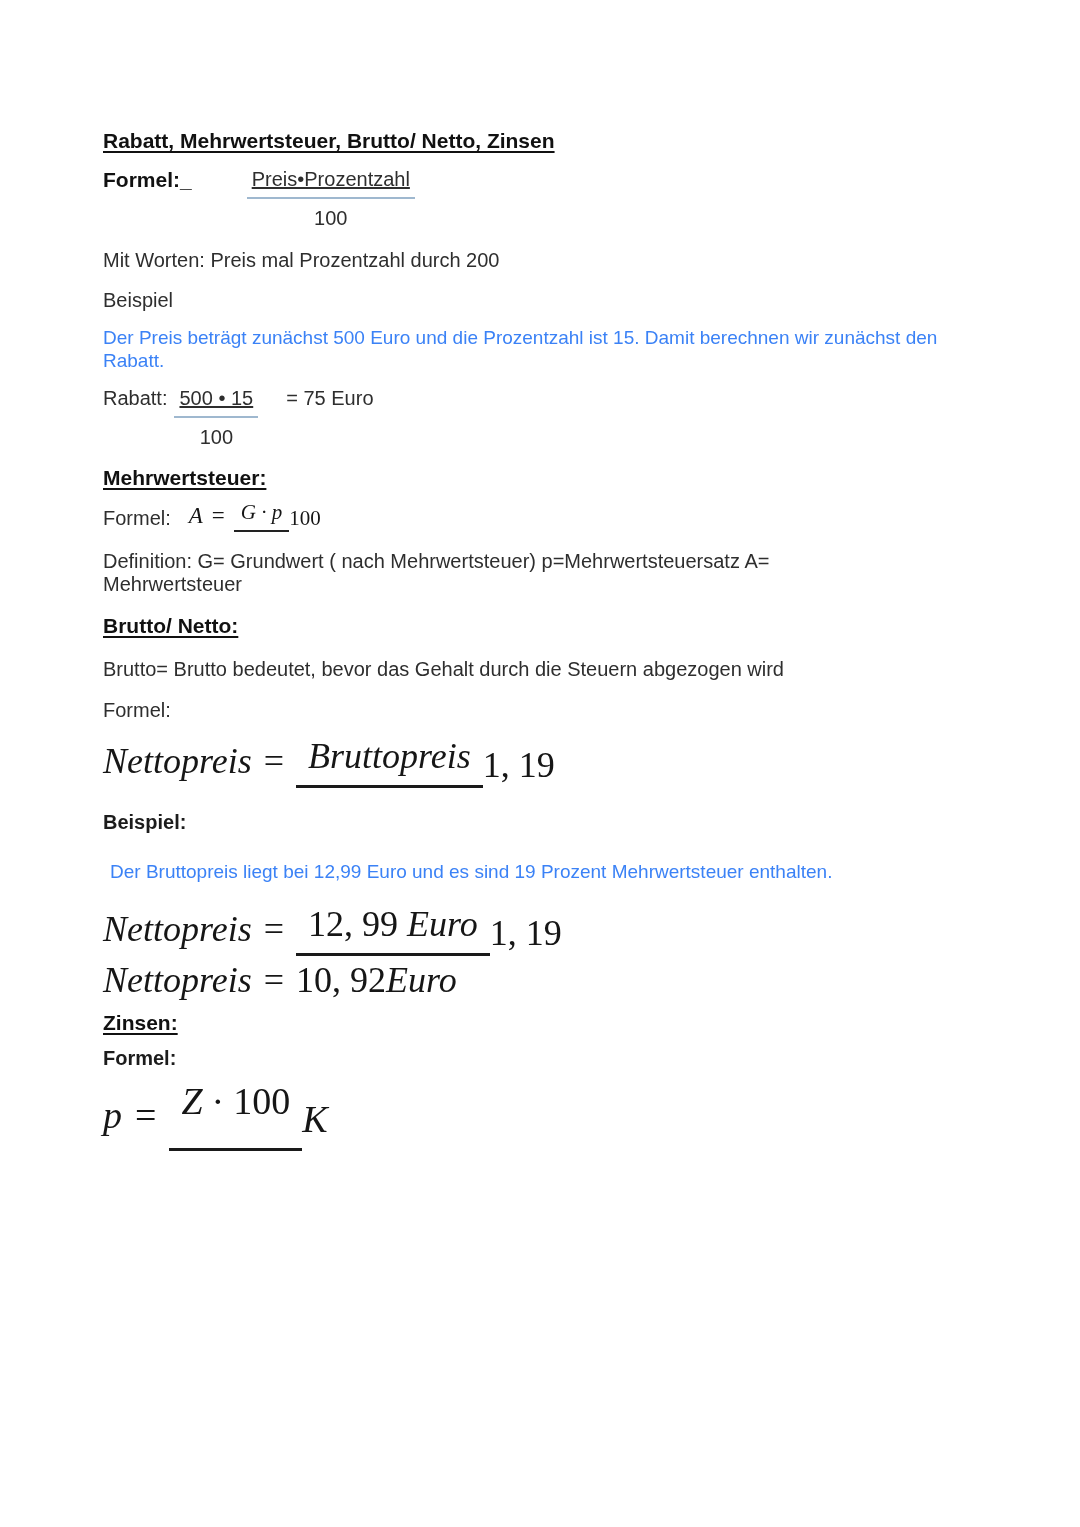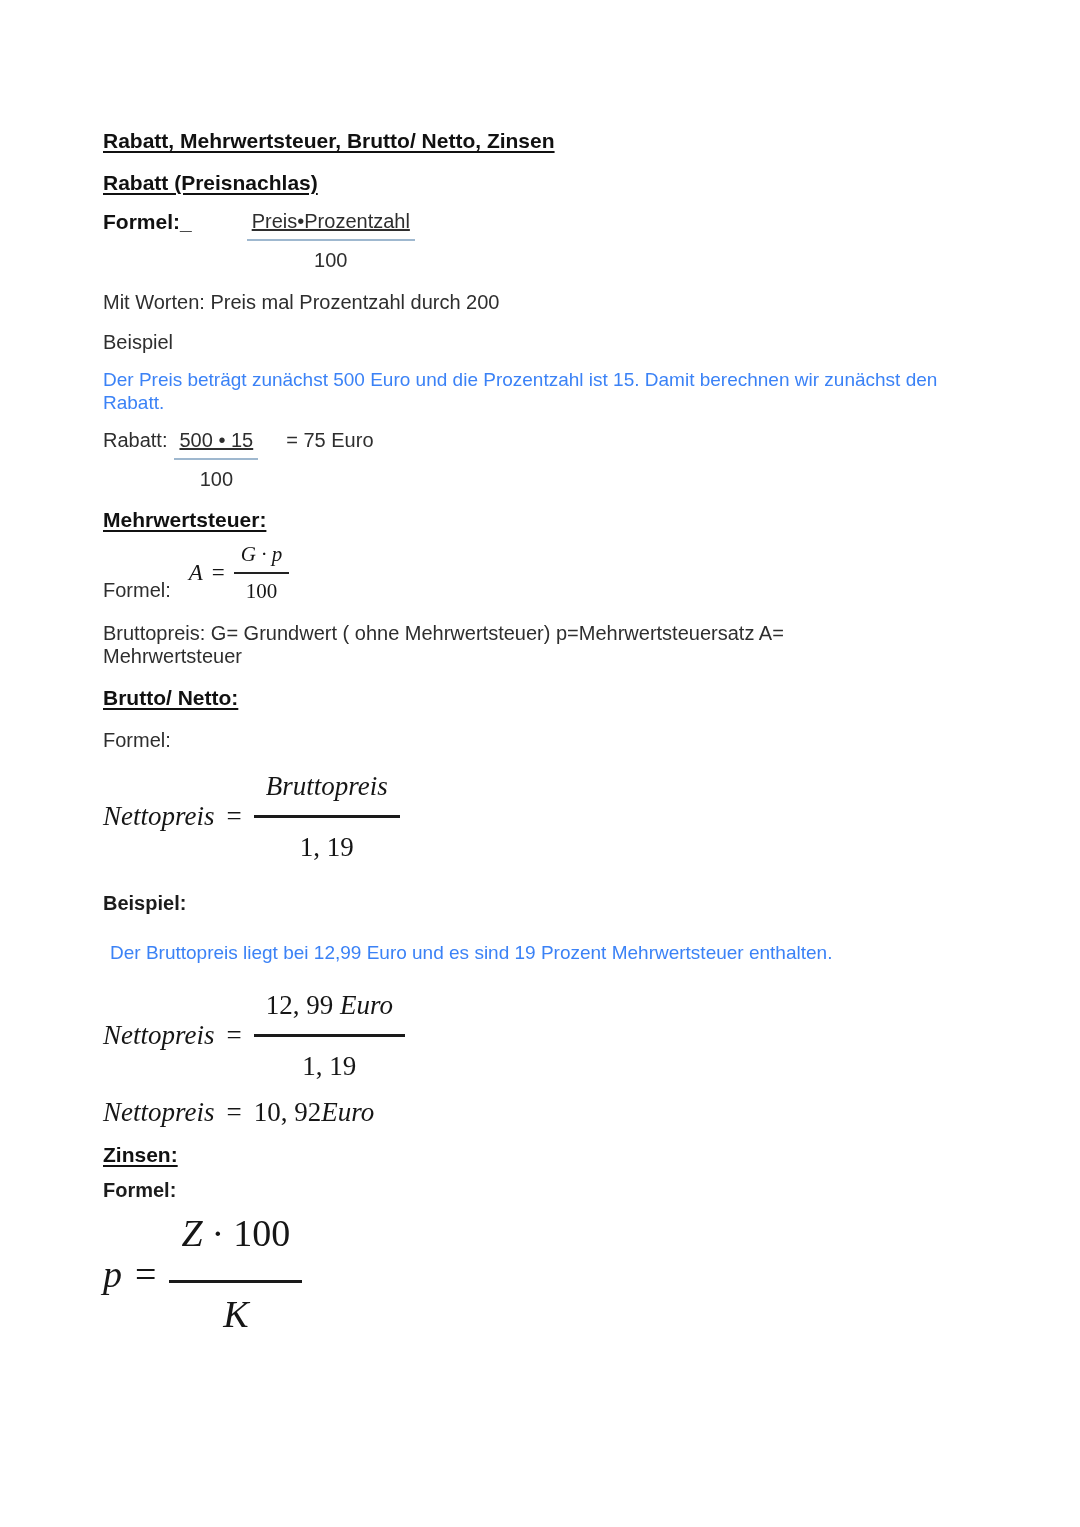--- a/index.html
+++ b/index.html
@@ -29,49 +29,48 @@
   
   .frow { display:flex; align-items:flex-start; }
   .sfrac { display:inline-flex; flex-direction:column; text-align:center; }
   .sfrac .fnum { font-size:20px; line-height:25px; padding:0 5px 5px; border-bottom:2px solid #9fb8cf; color:#2e2e2e;text-decoration:underline; }
   .sfrac .fden { font-size:20px; line-height:25px; padding-top:7px; color:#2e2e2e; }
 
   
   .math { font-family:"Liberation Serif","DejaVu Serif",serif; color:#161616; }
   .mrow { display:inline-flex; align-items:center; }
   .mrow-base { display:inline-flex; align-items:baseline; }
-  .mfrac { display:inline-flex; flex-direction:column; align-items:center; }
+  .mfrac { display:inline-flex; flex-direction:row; align-items:center; }
   .it { font-style:italic; }
   .formel-row { display:flex; align-items:flex-end; }
 
   .math-sm { font-size:23px; }
   .math-sm .mfrac .fnum { font-size:21px; line-height:25px; padding:0 7px 5px; border-bottom:2px solid #222; }
   .math-sm .mfrac .fden { font-size:21px; line-height:25px; padding-top:5px; }
   .math-sm .meq { margin:0 9px; }
 
-  .math-lg { font-size:27px; }
+  .math-lg { font-size:36px; }
   .math-lg .mfrac .fnum { line-height:44px; padding:0 12px 7px; border-bottom:3px solid #1a1a1a; }
   .math-lg .mfrac .fden { line-height:44px; padding-top:7px; }
   .math-lg .meq { margin:0 12px; }
   .math-lg.oneline { line-height:44px; }
 
   .math-xl { font-size:38px; }
   .math-xl .mfrac .fnum { line-height:46px; padding:0 12px 24px; border-bottom:3px solid #1a1a1a; }
   .math-xl .mfrac .fden { line-height:46px; padding-top:8px; }
   .math-xl .meq { margin:0 13px; }
   .mdot { margin:0 9px; }
 </style>
 </head>
 <body>
 
 <div class="page">
 
   <div class="h">Rabatt, Mehrwertsteuer, Brutto/ Netto, Zinsen</div>
 
-  <div class="h" style="margin-top:16px;">Rabatt (Preisnachlas)</div>
 
   <div class="frow" style="margin-top:13px;">
     <span class="blabel">Formel:_</span>
     <span class="sfrac" style="margin-left:55px;">
       <span class="fnum">Preis•Prozentzahl</span>
       <span class="fden">100</span>
     </span>
   </div>
 
   <div class="body-line" style="margin-top:17px;">Mit Worten: Preis mal Prozentzahl durch 200</div>
@@ -96,25 +95,26 @@
     <span class="math math-sm mrow" style="margin-left:18px;">
       <span class="it">A</span>
       <span class="meq">=</span>
       <span class="mfrac">
         <span class="fnum it">G · p</span>
         <span class="fden">100</span>
       </span>
     </span>
   </div>
 
-  <div class="wrap20" style="margin-top:18px; max-width:745px;">Bruttopreis: G= Grundwert ( ohne Mehrwertsteuer) p=Mehrwertsteuersatz A= Mehrwertsteuer</div>
+  <div class="wrap20" style="margin-top:18px; max-width:745px;">Definition: G= Grundwert ( nach Mehrwertsteuer) p=Mehrwertsteuersatz A= Mehrwertsteuer</div>
 
   <div class="h" style="margin-top:17px;">Brutto/ Netto:</div>
 
 
+  <div class="wrap20" style="margin-top:19px;">Brutto= Brutto bedeutet, bevor das Gehalt durch die Steuern abgezogen wird</div>
 
   <div class="body-line" style="margin-top:17px;">Formel:</div>
 
   <div style="margin-top:12px;">
     <span class="math math-lg mrow">
       <span class="it">Nettopreis</span>
       <span class="meq">=</span>
       <span class="mfrac">
         <span class="fnum it">Bruttopreis</span>
         <span class="fden">1, 19</span>

